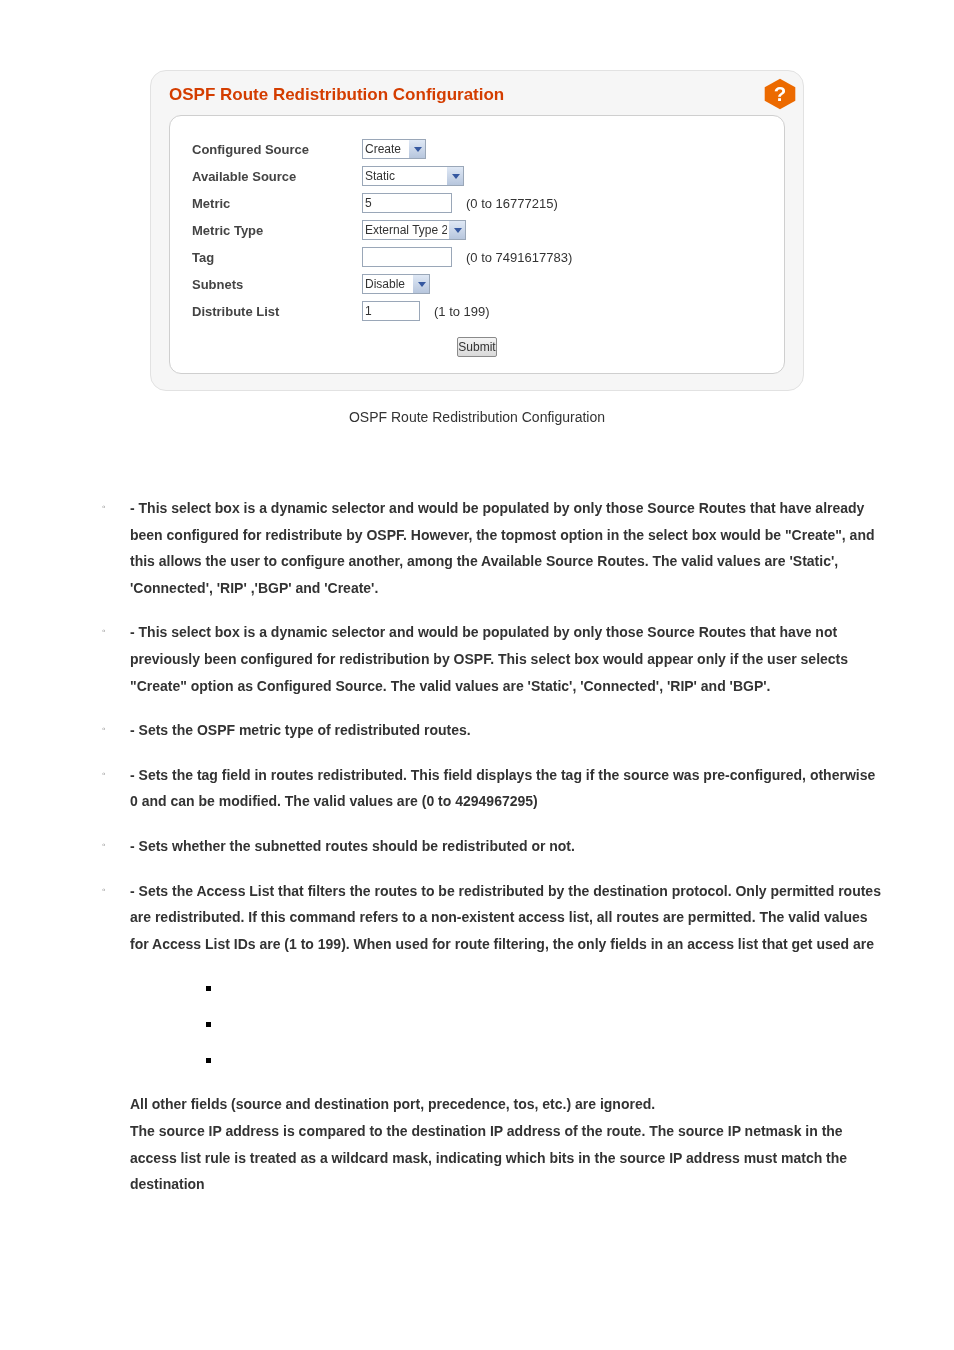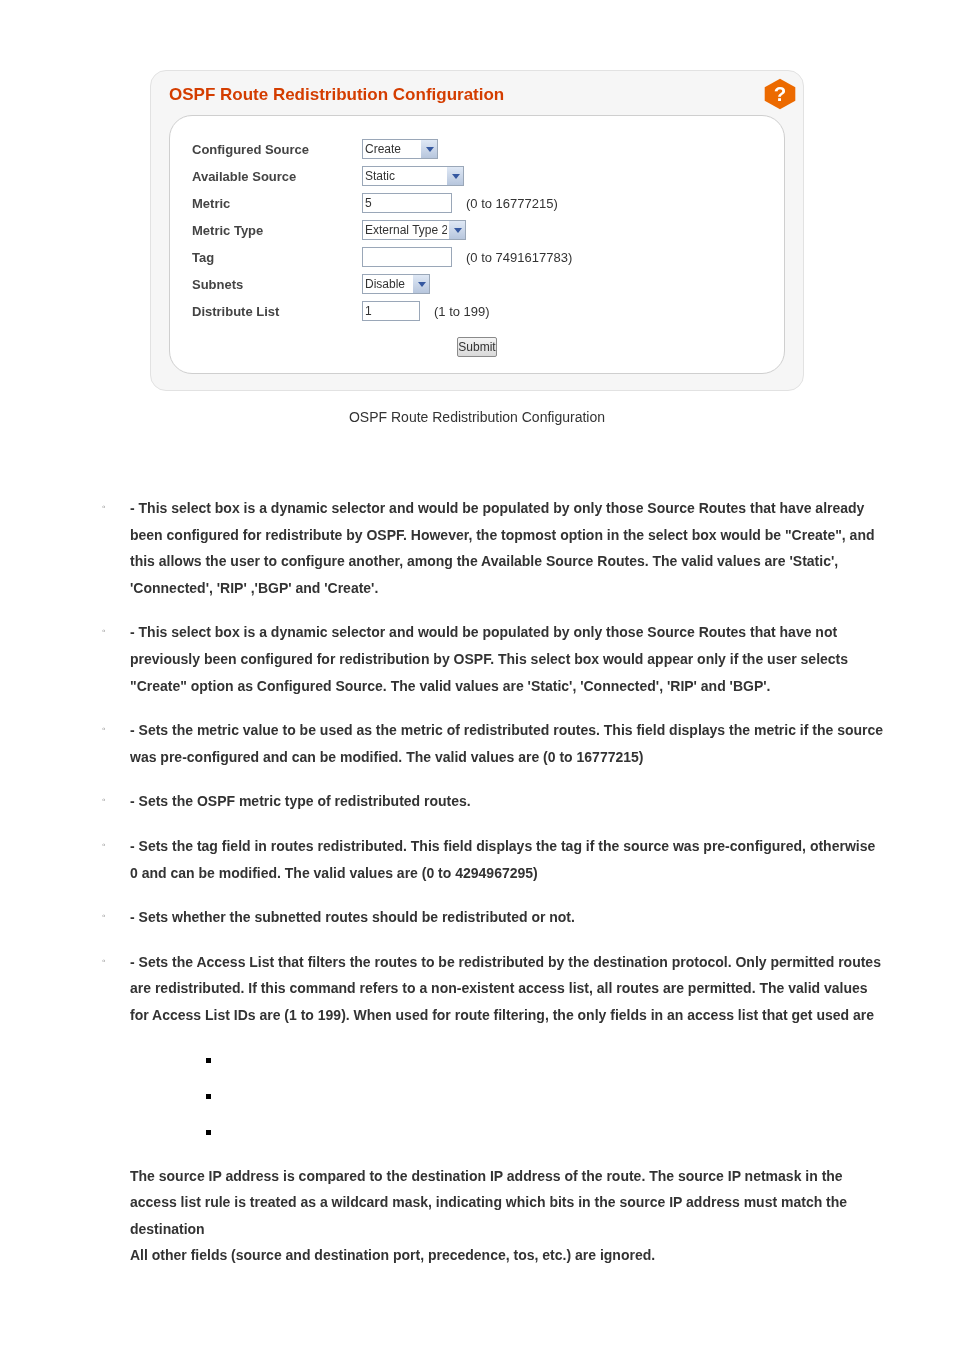--- a/index.html
+++ b/index.html
@@ -34,21 +34,21 @@
   .help-badge {
     position: absolute;
     top: 6px;
     right: 6px;
     width: 34px;
     height: 34px;
   }
   .inner {
     background: #fff;
     border: 1px solid #cfcfcf;
-    border-radius: 23px;
+    border-radius: 12px;
     padding: 18px 22px 16px 22px;
   }
   .form-row {
     display: flex;
     align-items: center;
     margin: 3px 0;
     height: 24px;
     font-size: 13px;
     color: #444;
   }
@@ -183,21 +183,21 @@
         </svg>
       </div>
       <div class="panel-title">OSPF Route Redistribution Configuration</div>
 
       <div class="inner">
 
         <div class="form-row">
           <div class="label">Configured Source</div>
           <div class="ctrl">
             <span class="sel-wrap">
-              <input class="sel" style="width: 76px;" readonly="" value="Create">
+              <input class="sel" style="width: 64px;" readonly="" value="Create">
             </span>
           </div>
         </div>
 
         <div class="form-row">
           <div class="label">Available Source</div>
           <div class="ctrl">
             <span class="sel-wrap">
               <input class="sel" style="width: 102px;" readonly="" value="Static">
             </span>
@@ -251,30 +251,29 @@
         </div>
       </div>
     </div>
     <div class="caption">OSPF Route Redistribution Configuration</div>
   </div>
 
   <div class="doc-body">
     <ul class="outer">
       <li><span> - This select box is a dynamic selector and would be populated by only those Source Routes that have already been configured for redistribute by OSPF. However, the topmost option in the select box would be "Create", and this allows the user to configure another, among the Available Source Routes. The valid values are 'Static', 'Connected', 'RIP' ,'BGP' and 'Create'.</span></li>
       <li><span> - This select box is a dynamic selector and would be populated by only those Source Routes that have not previously been configured for redistribution by OSPF. This select box would appear only if the user selects "Create" option as Configured Source. The valid values are 'Static', 'Connected', 'RIP' and 'BGP'.</span></li>
-      <li><span> - Sets the metric value to be used as the metric of redistributed routes. This field displays the metric if the source was pre-configured and can be modified. The valid values are (0 to 16777215)</span></li>
       <li><span> - Sets the OSPF metric type of redistributed routes.</span></li>
       <li><span> - Sets the tag field in routes redistributed. This field displays the tag if the source was pre-configured, otherwise 0 and can be modified. The valid values are (0 to 4294967295)</span></li>
       <li><span> - Sets whether the subnetted routes should be redistributed or not.</span></li>
       <li>
         <span> - Sets the Access List that filters the routes to be redistributed by the destination protocol. Only permitted routes are redistributed. If this command refers to a non-existent access list, all routes are permitted. The valid values for Access List IDs are (1 to 199). When used for route filtering, the only fields in an access list that get used are</span>
         <ul class="inner-list">
           <li></li>
           <li></li>
           <li></li>
         </ul>
+        <div class="para" style="padding-left:0">All other fields (source and destination port, precedence, tos, etc.) are ignored.</div>
         <div class="para" style="padding-left:0">The source IP address is compared to the destination IP address of the route. The source IP netmask in the access list rule is treated as a wildcard mask, indicating which bits in the source IP address must match the destination</div>
-        <div class="para" style="padding-left:0">All other fields (source and destination port, precedence, tos, etc.) are ignored.</div>
       </li>
     </ul>
   </div>
 
 </div>
 
 </body></html>

